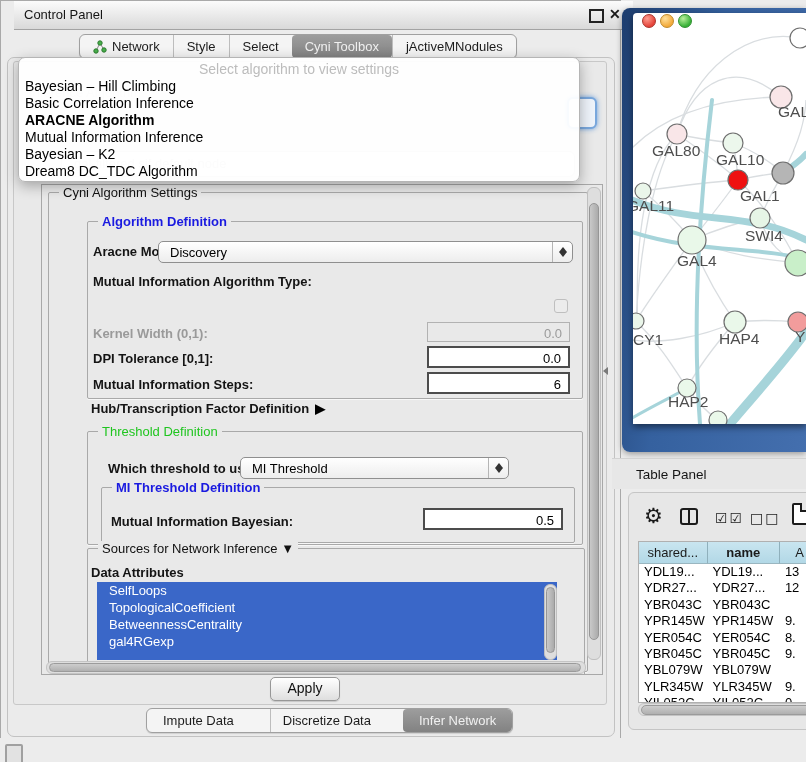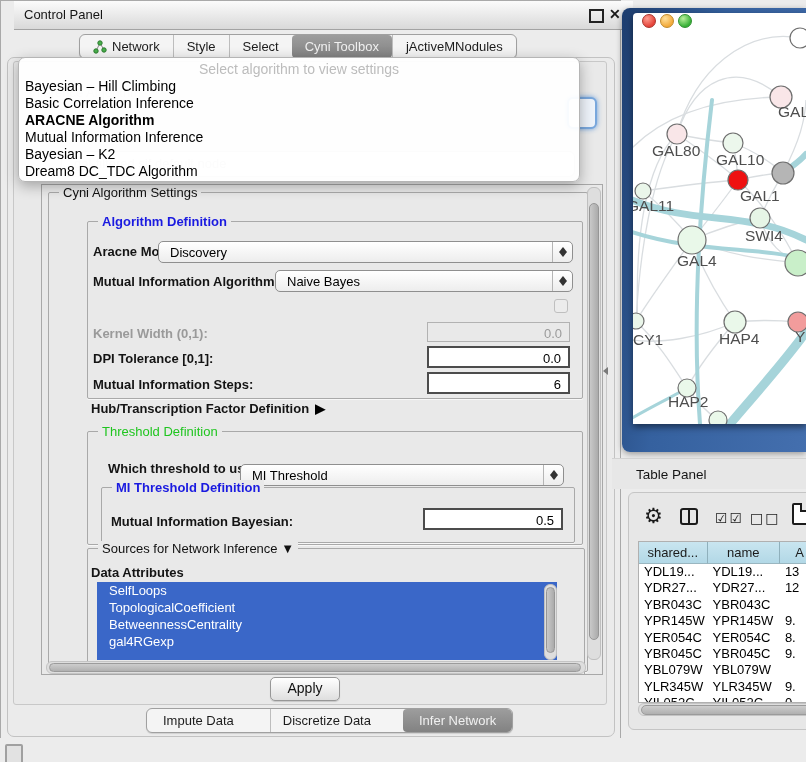--- a/index.html
+++ b/index.html
@@ -166,45 +166,41 @@
           <span class="group-chip blue-t">Algorithm Definition</span>
         </div>
 
         <div class="abs lbl" style="left:44px;top:51px;">Aracne Mode:</div>
         <div class="abs combo" style="left:109px;top:48px;width:415px;">
           <span class="val">Discovery</span>
           <span class="stepper"></span>
         </div>
 
         <div class="abs lbl" style="left:44px;top:81px;">Mutual Information Algorithm Type:</div>
-        <div class="abs combo" style="left:226px;top:77px;width:298px;">
-          <span class="val">Naive Bayes</span>
-          <span class="stepper"></span>
-        </div>
 
         <div class="abs checkbox" style="left:505px;top:106px;"></div>
 
         <div class="abs lbl dis" style="left:44px;top:133px;">Kernel Width (0,1):</div>
         <div class="abs field off" style="left:378px;top:129px;width:143px;height:20px;">0.0</div>
 
         <div class="abs lbl" style="left:44px;top:158px;">DPI Tolerance [0,1]:</div>
         <div class="abs field on" style="left:378px;top:153px;width:143px;height:22px;">0.0</div>
 
         <div class="abs lbl" style="left:44px;top:184px;">Mutual Information Steps:</div>
         <div class="abs field on" style="left:378px;top:179px;width:143px;height:22px;">6</div>
 
         <div class="abs lbl" style="left:42px;top:208px;">
           <span>Hub/Transcription Factor Definition</span><span class="hub-arrow">▶</span>
         </div>
 
         <div class="abs group" style="left:38px;top:238px;width:494px;height:112px;">
           <span class="group-chip green-t">Threshold Definition</span>
         </div>
         <div class="abs lbl" style="left:59px;top:268px;">Which threshold to use:</div>
-        <div class="abs combo" style="left:191px;top:264px;width:324px;margin-top:7px;">
+        <div class="abs combo" style="left:191px;top:264px;width:269px;">
           <span class="val">MI Threshold</span>
           <span class="stepper"></span>
         </div>
         <div class="abs group" style="left:52px;top:294px;width:472px;height:54px;">
           <span class="group-chip blue-t">MI Threshold Definition</span>
         </div>
         <div class="abs lbl" style="left:62px;top:321px;">Mutual Information Bayesian:</div>
         <div class="abs field on" style="left:374px;top:315px;width:140px;height:22px;">0.5</div>
 
         <div class="abs group" style="left:38px;top:355px;width:496px;height:128px;">
@@ -326,21 +322,21 @@
   <div class="abs tp-panel">
     <div class="abs tool gear">⚙</div>
     <div class="abs cols-ico"></div>
     <div class="abs tool chk-pair">☑☑</div>
     <div class="abs tool box-pair">□□</div>
     <div class="abs page-ico"></div>
 
     <div class="abs grid">
       <div class="grid-head" id="grid-head">
           <div class="hc" style="width: 72px;">shared...</div>
-          <div class="hc" style="width: 76px;">name</div>
+          <div class="hc" style="width: 76px; font-weight: bold;">name</div>
           <div class="hc" style="width: 42px;">A</div>
         </div>
       <div class="grid-rows" id="grid-rows">
           <div class="grid-row">
             <div class="c" style="width: 72px;">YDL19...</div>
             <div class="c" style="width: 76px;">YDL19...</div>
             <div class="c" style="width: 42px;">13</div>
           </div>
           <div class="grid-row">
             <div class="c" style="width: 72px;">YDR27...</div>

